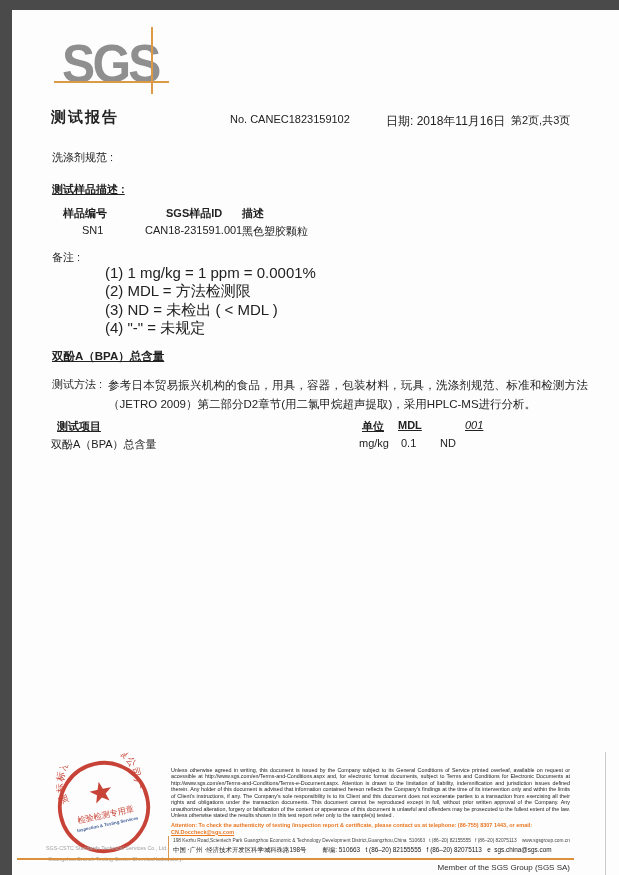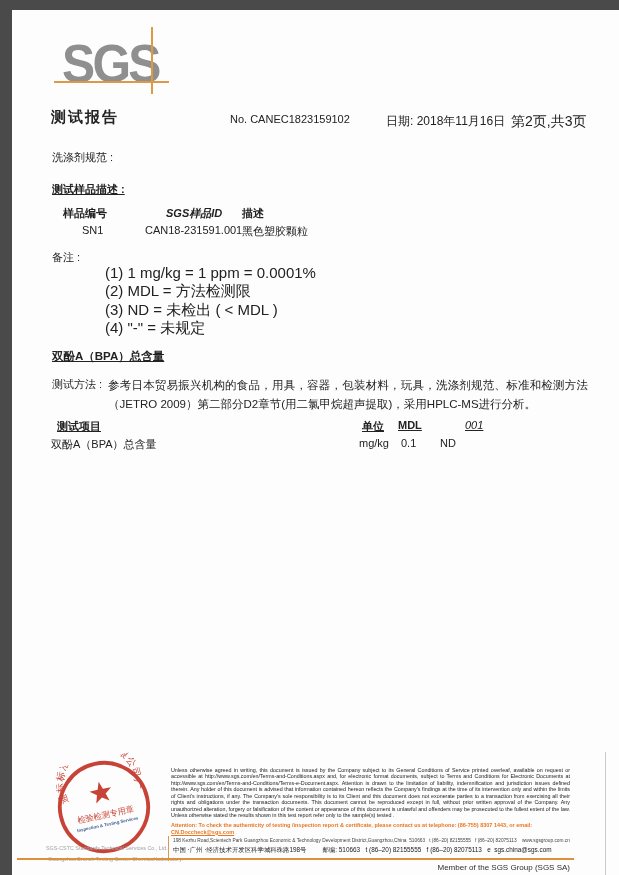--- a/index.html
+++ b/index.html
@@ -18,36 +18,36 @@
   .logo-text{
     left:50px;top:26px;font-size:54px;font-weight:bold;line-height:1;
     color:#8f8f8f;letter-spacing:-3px;transform:scaleX(.92);transform-origin:left top;
   }
   .crop-v{left:139px;top:17px;width:2px;height:67px;background:#dd9a46;}
   .crop-h{left:42px;top:71px;width:115px;height:2px;background:#dd9a46;}
   
   .hdr-title{left:39px;top:98px;font-size:15px;font-weight:bold;letter-spacing:2px;}
   .hdr-no{left:218px;top:103px;font-size:11px;}
   .hdr-date{left:374px;top:103px;font-size:12px;}
-  .hdr-pages{left:499px;top:103px;font-size:14px;}
+  .hdr-pages{left:499px;top:103px;font-size:11px;}
   .t11{font-size:11px;}
   .bold{font-weight:bold;}
   .und{text-decoration:underline;}
   .ital{font-style:italic;}
   
   .results-label{left:40px;top:140px;}
   .sample-heading{left:40px;top:172px;}
   .remarks-label{left:40px;top:240px;}
   .remarks{left:93px;top:254px;line-height:18.4px;font-size:15px;}
   .analyte-heading{left:40px;top:339px;font-size:11.5px;}
   .method-label{left:40px;top:367px;}
   .method-text{left:96px;top:366px;width:480px;font-size:11.5px;line-height:19px;text-align:justify;}
   
   .st-h1{left:51px;top:196px;}
-  .st-h2{left:154px;top:196px;font-style:italic;}
+  .st-h2{left:154px;top:196px;}
   .st-h3{left:230px;top:196px;}
   .st-v1{left:70px;top:214px;}
   .st-v2{left:133px;top:214px;}
   .st-v3{left:230px;top:214px;}
   .rt-h1{left:45px;top:409px;}
   .rt-h2{left:350px;top:409px;}
   .rt-h3{left:386px;top:409px;}
   .rt-h4{left:427px;top:409px;padding-left:26px;}
   .rt-v1{left:39px;top:427px;}
   .rt-v2{left:347px;top:427px;}

